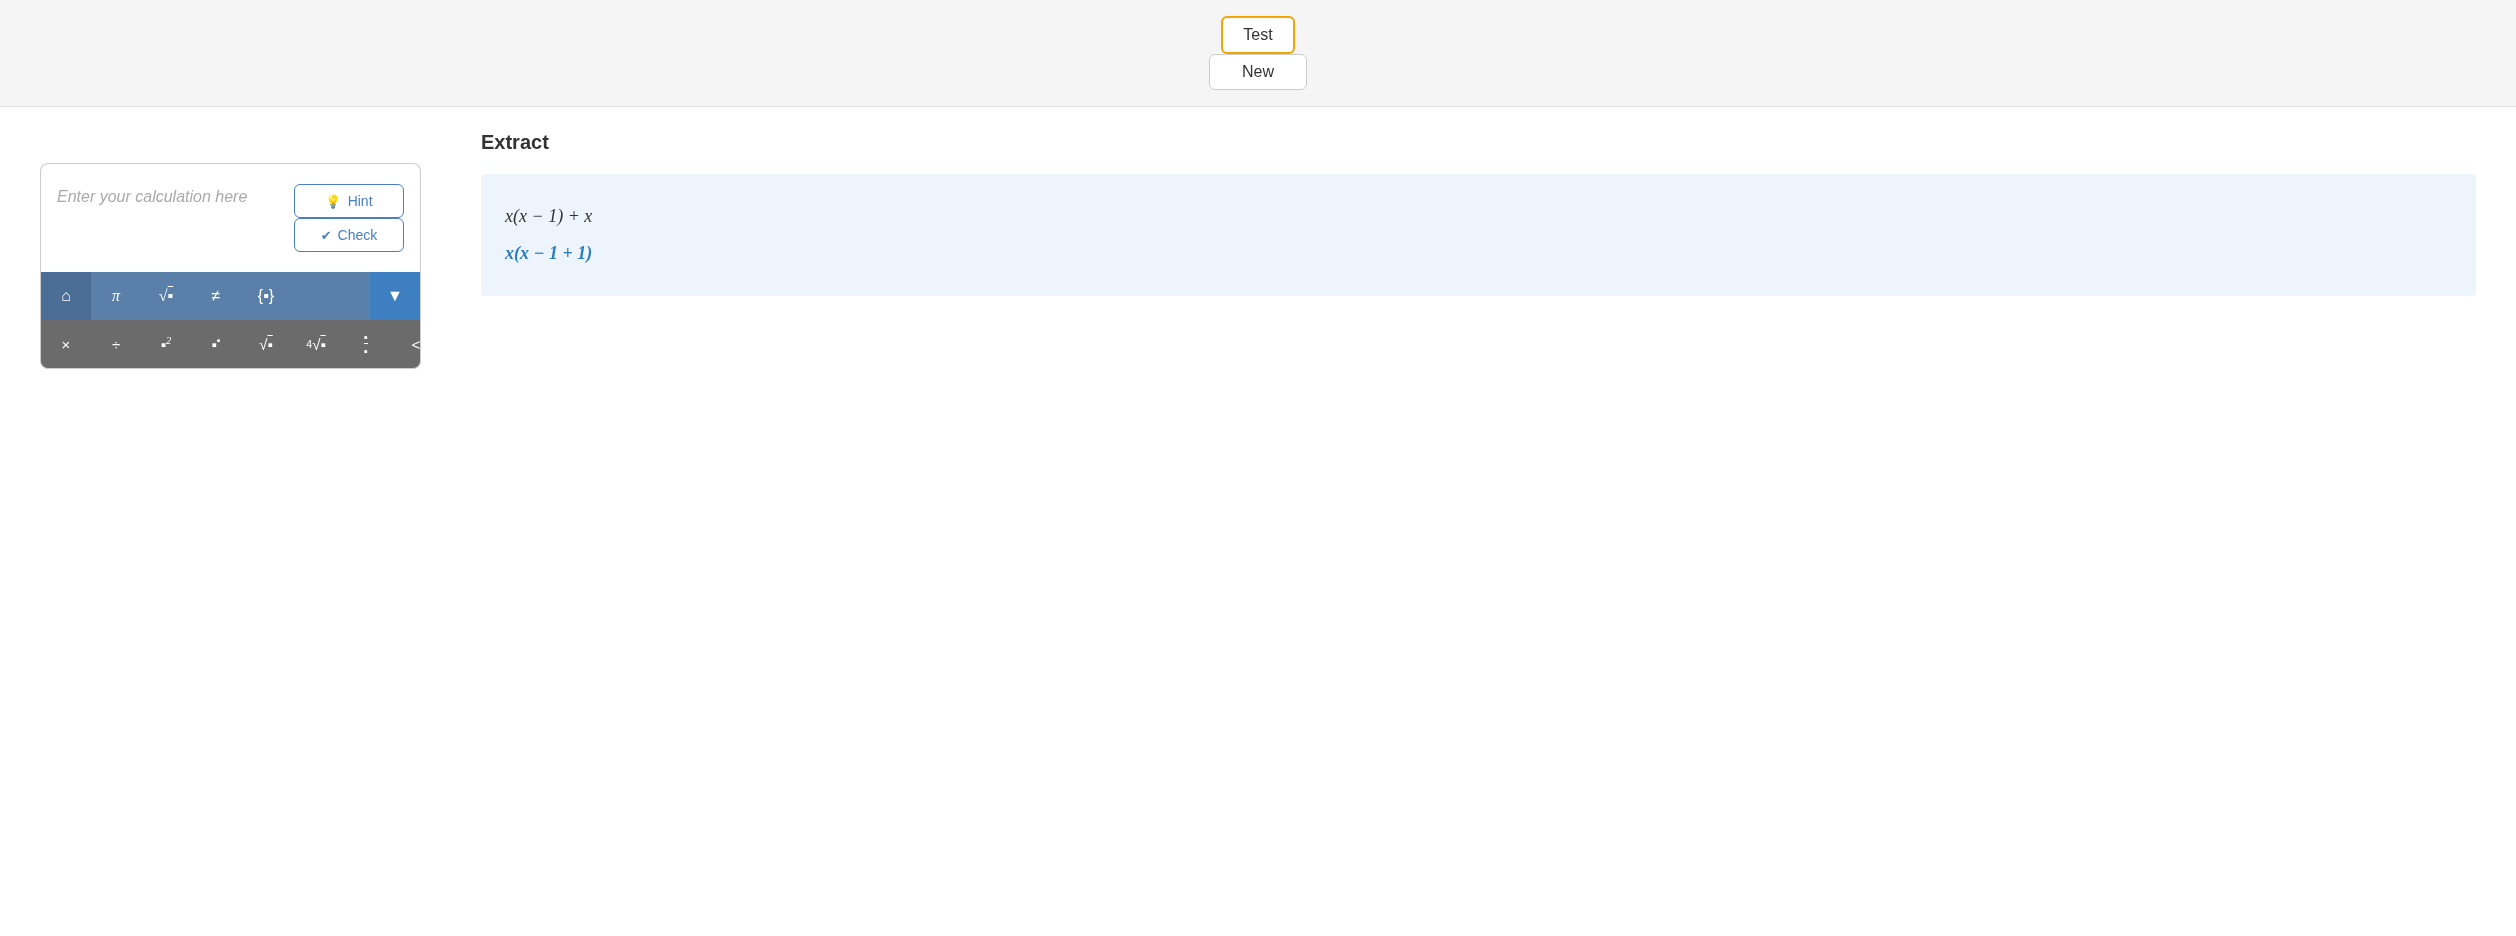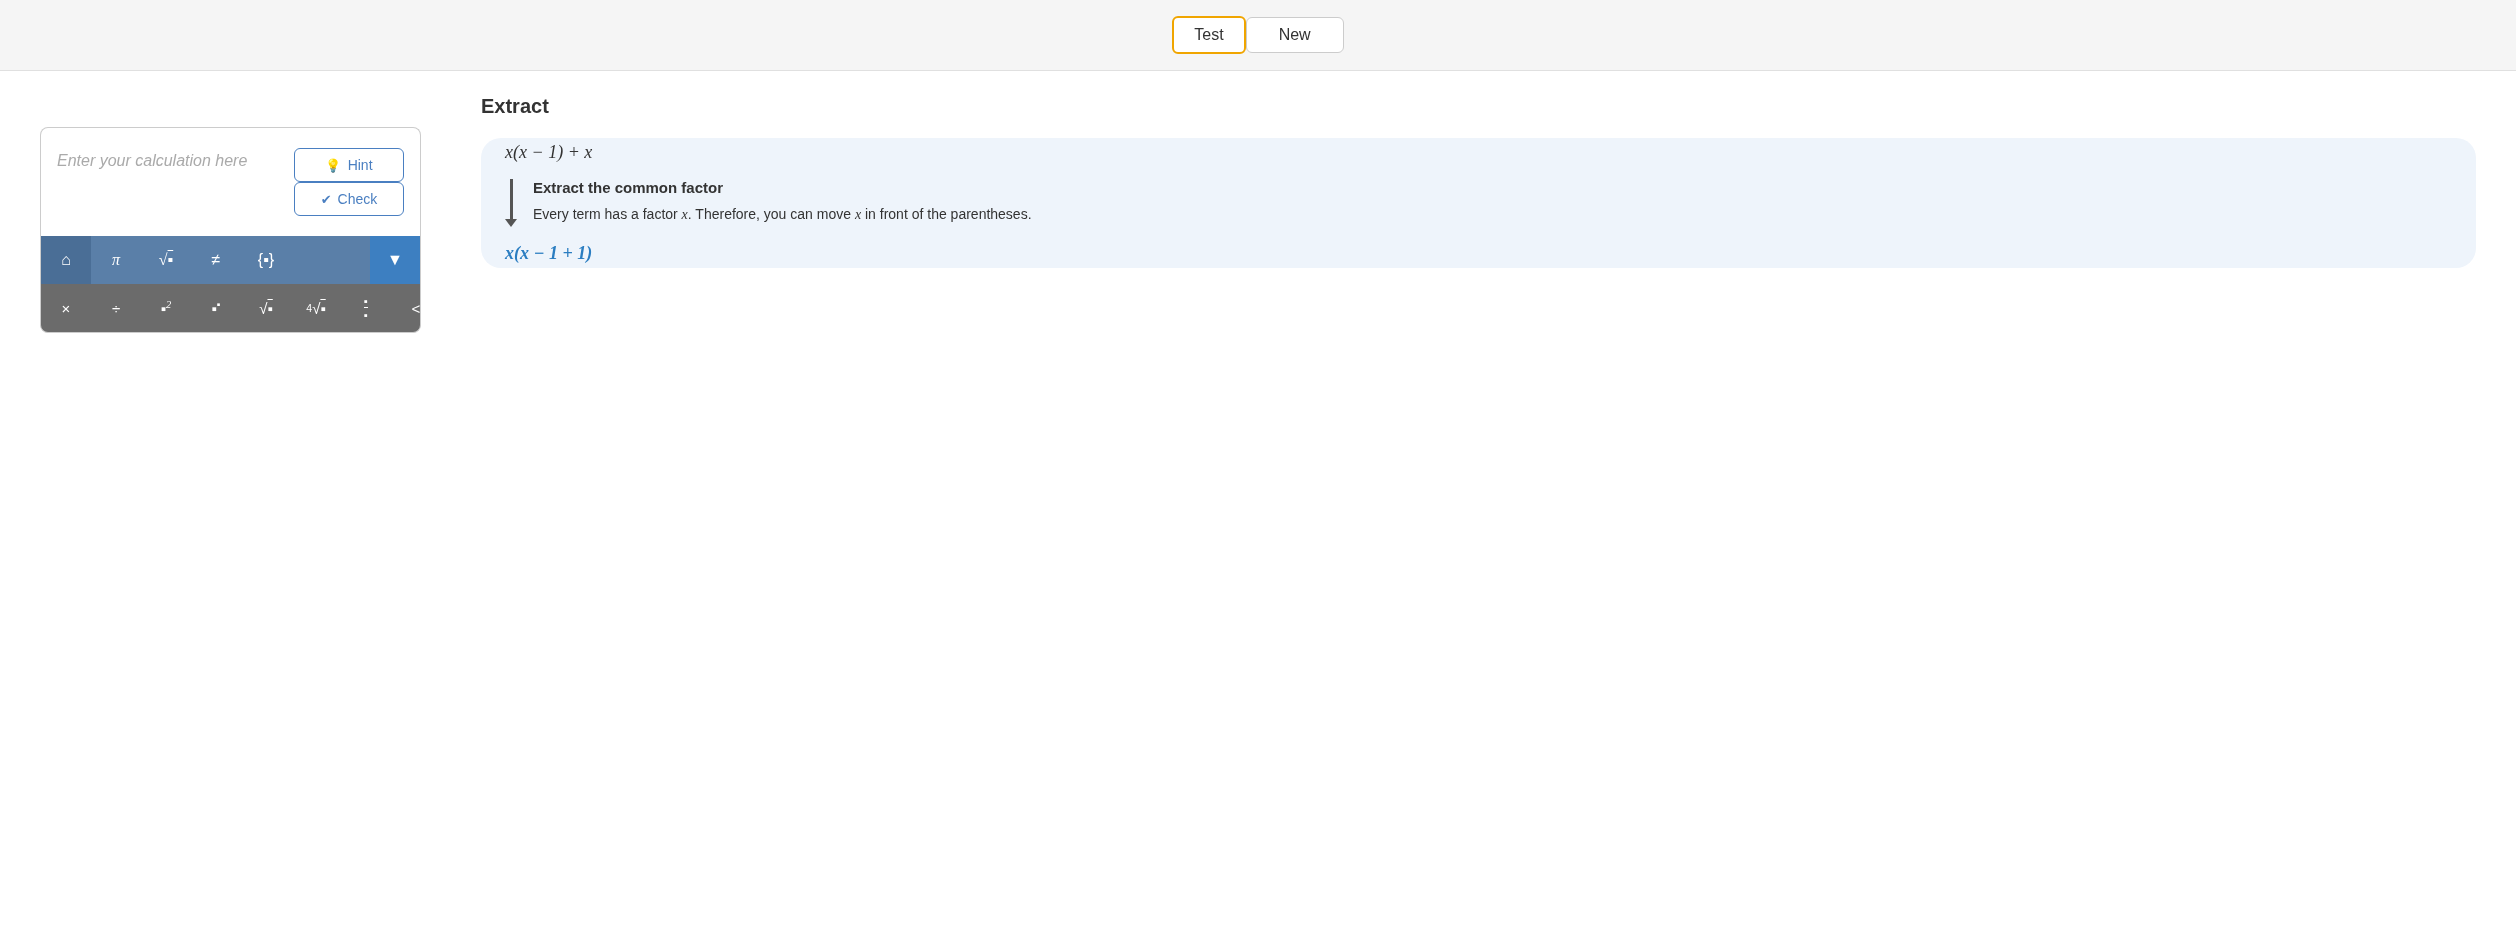--- a/index.html
+++ b/index.html
@@ -6,24 +6,25 @@
     body {
       font-family: -apple-system, BlinkMacSystemFont, 'Segoe UI', sans-serif;
       background: #fff;
       color: #333;
     }
 
     
     .header {
       display: flex;
       align-items: center;
-      justify-content: center;
+      justify-content: flex-end;
       padding: 16px 24px;
       border-bottom: 1px solid #e0e0e0;
       background: #f5f5f5;
+      flex-direction: column;
     }
     .header-test-btn {
       padding: 8px 20px;
       border: 2px solid #f0a500;
       border-radius: 6px;
       background: #fff;
       font-size: 16px;
       cursor: pointer;
       color: #333;
     }
@@ -153,22 +154,22 @@
     }
 
     .solution-title {
       font-size: 20px;
       font-weight: 700;
       margin-bottom: 20px;
     }
 
     .solution-box {
       background: #eef4fb;
-      border-radius: 20px;
-      padding: 4px 24px;
+      border-radius: 4px;
+      padding: 32px 24px;
       margin-bottom: 24px;
     }
 
     .solution-expr-top {
       font-style: italic;
       font-size: 18px;
       color: #333;
       margin-bottom: 16px;
       font-family: 'Georgia', serif;
     }
@@ -326,32 +327,20 @@
 
   <div class="solution-panel">
     <h2 class="solution-title">Extract</h2>
 
     <div class="solution-box">
 
       <div class="solution-expr-top math">
         <em>x</em>(<em>x</em> − 1) + <em>x</em>
       </div>
 
-      <div class="solution-step">
-        <div class="step-arrow">
-          <div class="step-arrow-line"></div>
-          <div class="step-arrow-head"></div>
-        </div>
-        <div class="step-content">
-          <div class="step-heading">Extract the common factor</div>
-          <div class="step-text">
-            Every term has a factor <em class="math">x</em>. Therefore, you can move <em class="math">x</em> in front of the parentheses.
-          </div>
-        </div>
-      </div>
 
       <div class="solution-result math">
         <em><strong>x</strong></em><strong>(</strong><em><strong>x</strong></em><strong> − 1 + 1)</strong>
       </div>
 
     </div>
 
 
 
   </div>

